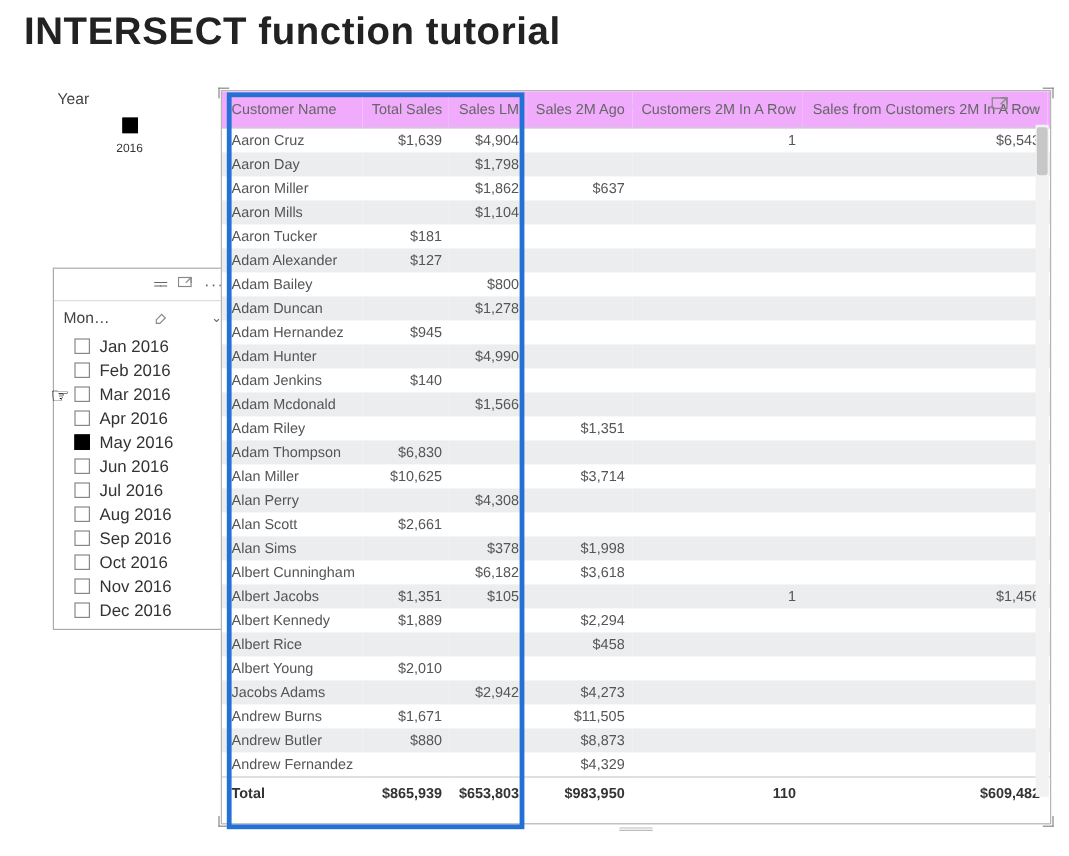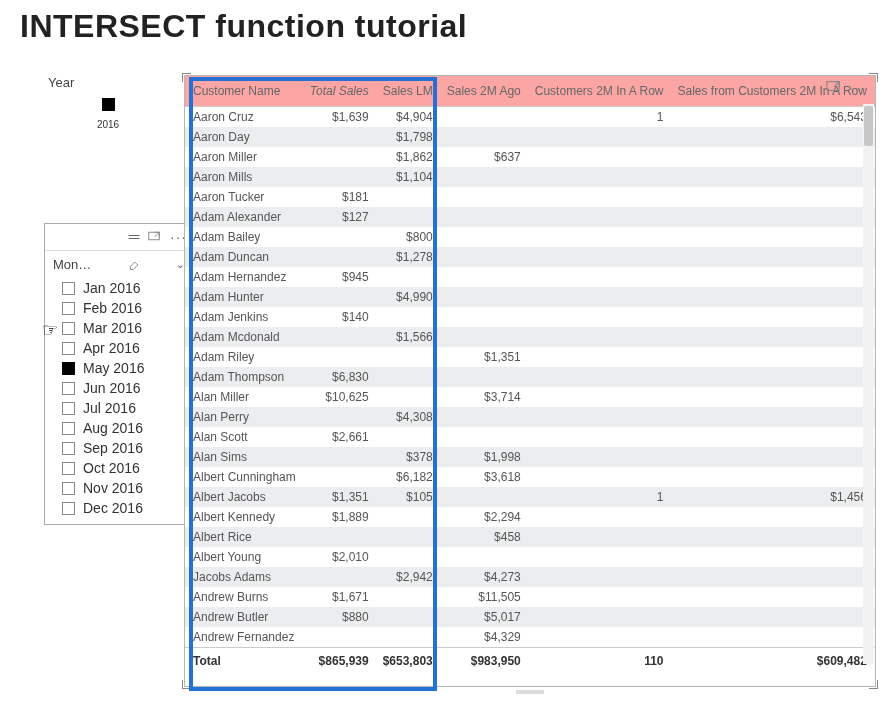--- a/index.html
+++ b/index.html
@@ -36,35 +36,35 @@
   .drag-bottom{position:absolute;bottom:2px;left:50%;transform:translateX(-50%);width:28px;height:4px;color:#bbb;}
 
   .corner{position:absolute;width:8px;height:8px;border:1px solid #888;}
   .corner.tl{left:-3px;top:-3px;border-right:none;border-bottom:none;}
   .corner.tr{right:-3px;top:-3px;border-left:none;border-bottom:none;}
   .corner.bl{left:-3px;bottom:-3px;border-right:none;border-top:none;}
   .corner.br{right:-3px;bottom:-3px;border-left:none;border-top:none;}
 
   .tbl-wrap{flex:1;overflow:hidden;position:relative;}
   .tbl{width:100%;border-collapse:collapse;font-size:12px;}
-  .tbl th{font-weight:400;color:#666;text-align:left;padding:8px 6px 8px 8px;border-bottom:1px solid #ccc;white-space:nowrap;background:#fca5a5;}
+  .tbl th{font-weight:400;color:#666;text-align:left;padding:8px 6px 8px 8px;border-bottom:1px solid #ccc;white-space:nowrap;background:#f0abfc;}
   .tbl th.num{text-align:right;}
   .tbl td{padding:3px 6px 3px 8px;color:#555;white-space:nowrap;}
   .tbl td.num{text-align:right;}
   .tbl tbody tr:nth-child(even) td{background:#ecedee;}
   .tbl tfoot td{font-weight:700;color:#333;border-top:1px solid #ccc;padding:6px 6px 6px 8px;}
   .tbl tfoot td.num{text-align:right;}
 
   .highlight-box{position:absolute;left:4px;top:1px;width:248px;height:614px;border:4px solid #2471d6;pointer-events:none;z-index:5;box-sizing:border-box;}
 
   .vscroll{position:absolute;right:1px;top:28px;bottom:22px;width:11px;background:#f2f2f2;}
   .vscroll-thumb{position:absolute;left:1px;top:2px;width:9px;height:40px;background:#c7c7c7;border-radius:2px;}
 
   .col-name{width:115px;}
-  .col-ts{width:60px;font-style:italic;}
+  .col-ts{width:60px;}
   .col-lm{width:60px;}
   .col-2m{width:80px;}
   .col-c2m{width:125px;}
   .col-sf{width:175px;}
   .col-pad{width:14px;}
 </style>
 </head>
 <body>
 
 <div class="page">
@@ -417,21 +417,21 @@
                 <td class="num"></td>
                 <td class="num">$11,505</td>
                 <td class="num"></td>
                 <td class="num"></td>
                 <td></td>
               </tr>
               <tr>
                 <td>Andrew Butler</td>
                 <td class="num">$880</td>
                 <td class="num"></td>
-                <td class="num">$5,017</td>
+                <td class="num">$8,873</td>
                 <td class="num"></td>
                 <td class="num"></td>
                 <td></td>
               </tr>
               <tr>
                 <td>Andrew Fernandez</td>
                 <td class="num"></td>
                 <td class="num"></td>
                 <td class="num">$4,329</td>
                 <td class="num"></td>

